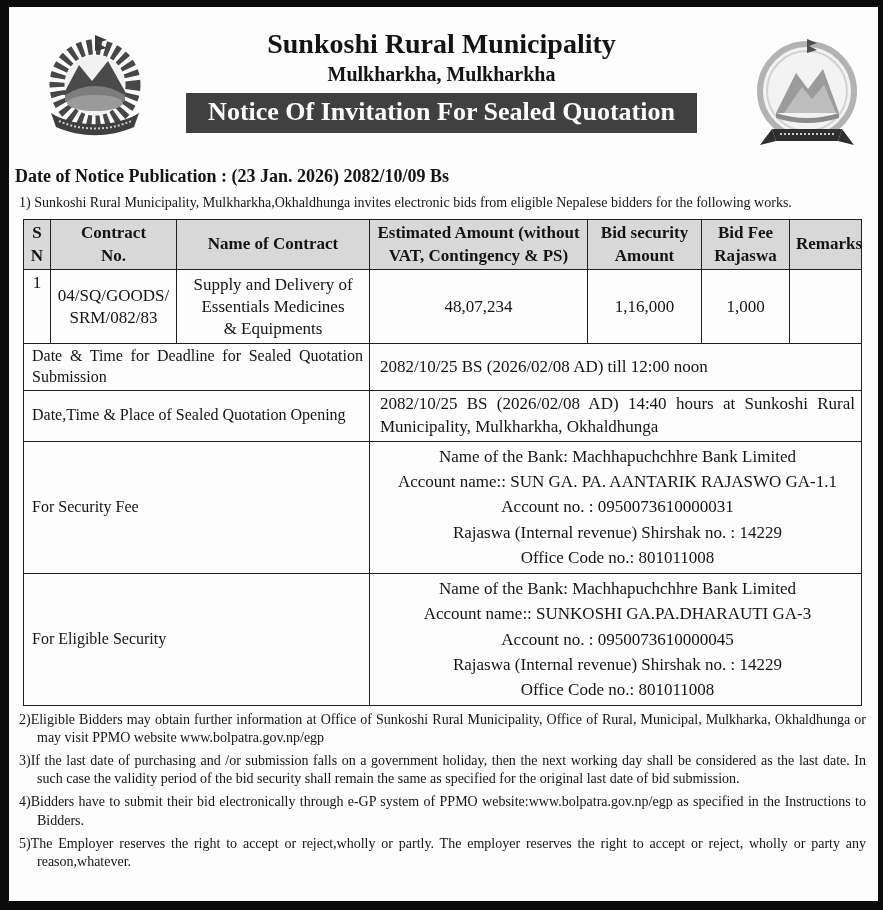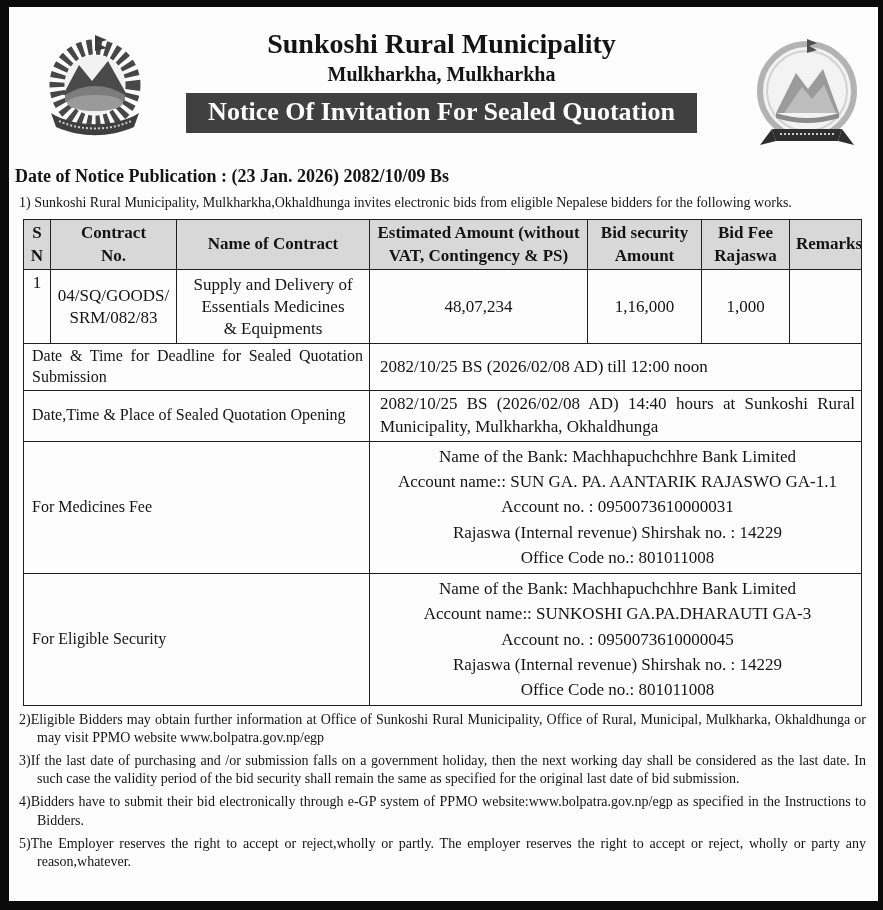--- a/index.html
+++ b/index.html
@@ -150,21 +150,21 @@
       </tr>
       <tr class="row-deadline">
         <td colspan="3" class="lbl">Date &amp; Time for Deadline for Sealed Quotation Submission</td>
         <td colspan="4" class="val">2082/10/25 BS (2026/02/08 AD) till 12:00 noon</td>
       </tr>
       <tr class="row-opening">
         <td colspan="3" class="lbl">Date,Time &amp; Place of Sealed Quotation Opening</td>
         <td colspan="4" class="val just">2082/10/25 BS (2026/02/08 AD) 14:40 hours at Sunkoshi Rural Municipality, Mulkharkha, Okhaldhunga</td>
       </tr>
       <tr class="row-fee">
-        <td colspan="3" class="lbl">For Medicines Fee</td>
+        <td colspan="3" class="lbl">For Security Fee</td>
         <td colspan="4" class="val pre bank">Name of the Bank: Machhapuchchhre Bank Limited
 Account name:: SUN GA. PA. AANTARIK RAJASWO GA-1.1
 Account no. : 0950073610000031
 Rajaswa (Internal revenue) Shirshak  no. :  14229
 Office Code no.:  801011008</td>
       </tr>
       <tr class="row-security">
         <td colspan="3" class="lbl">For Eligible Security</td>
         <td colspan="4" class="val pre bank">Name of the Bank: Machhapuchchhre Bank Limited
 Account name:: SUNKOSHI GA.PA.DHARAUTI GA-3

